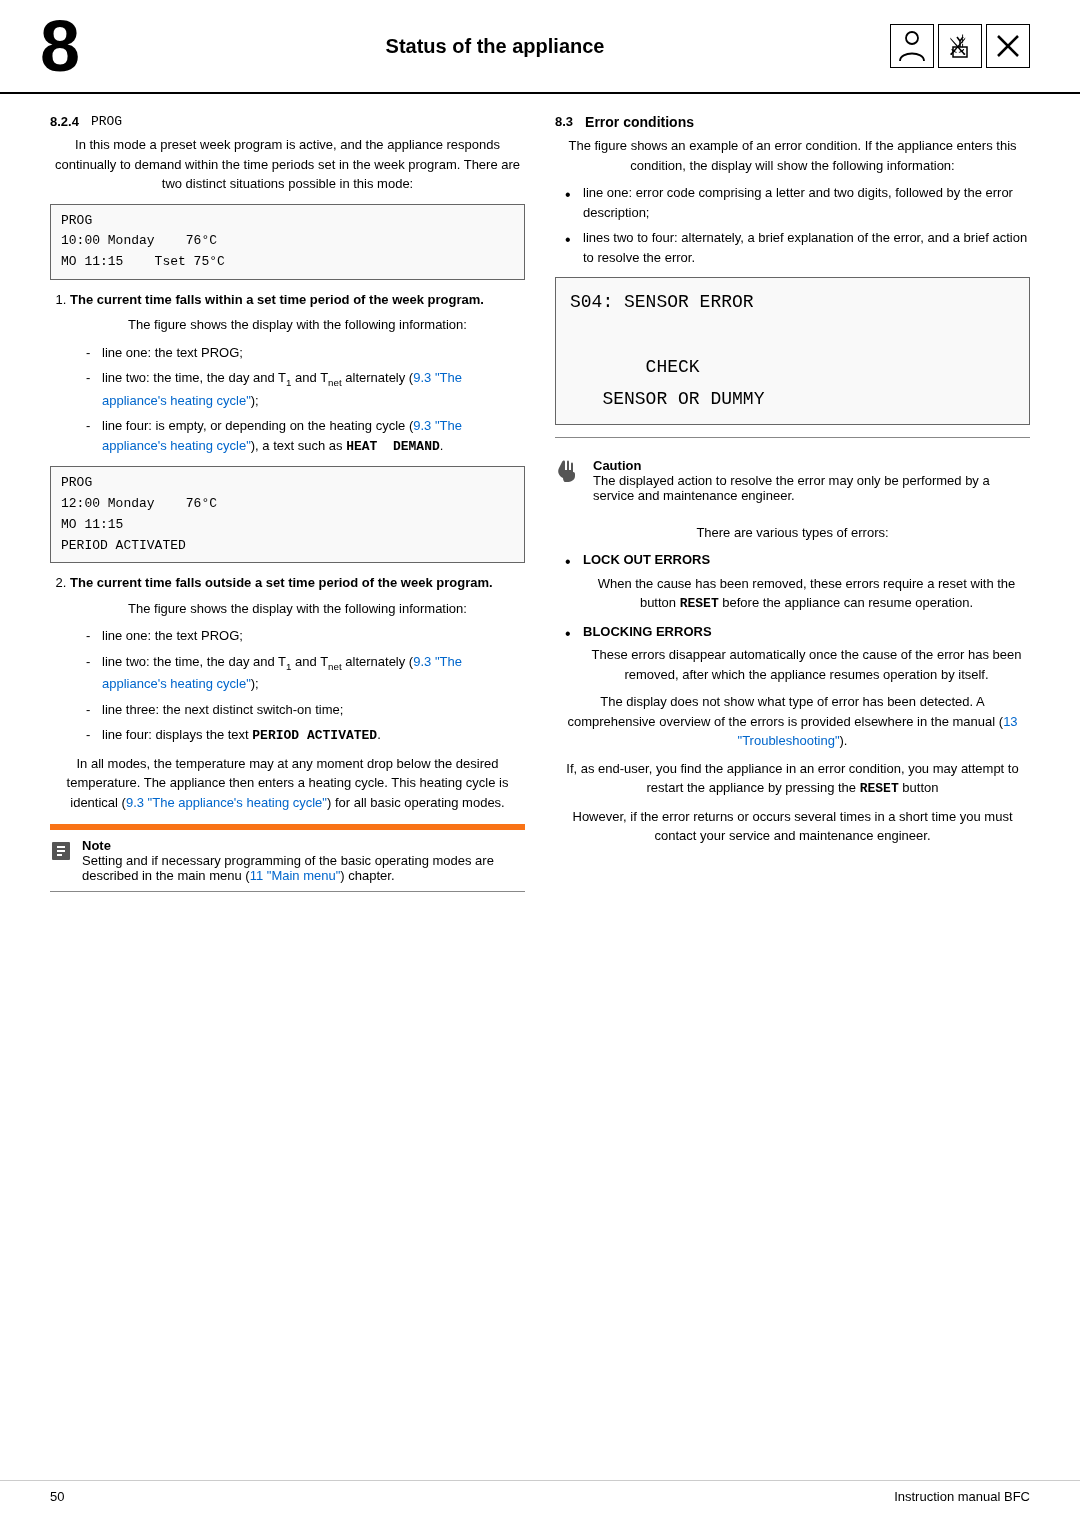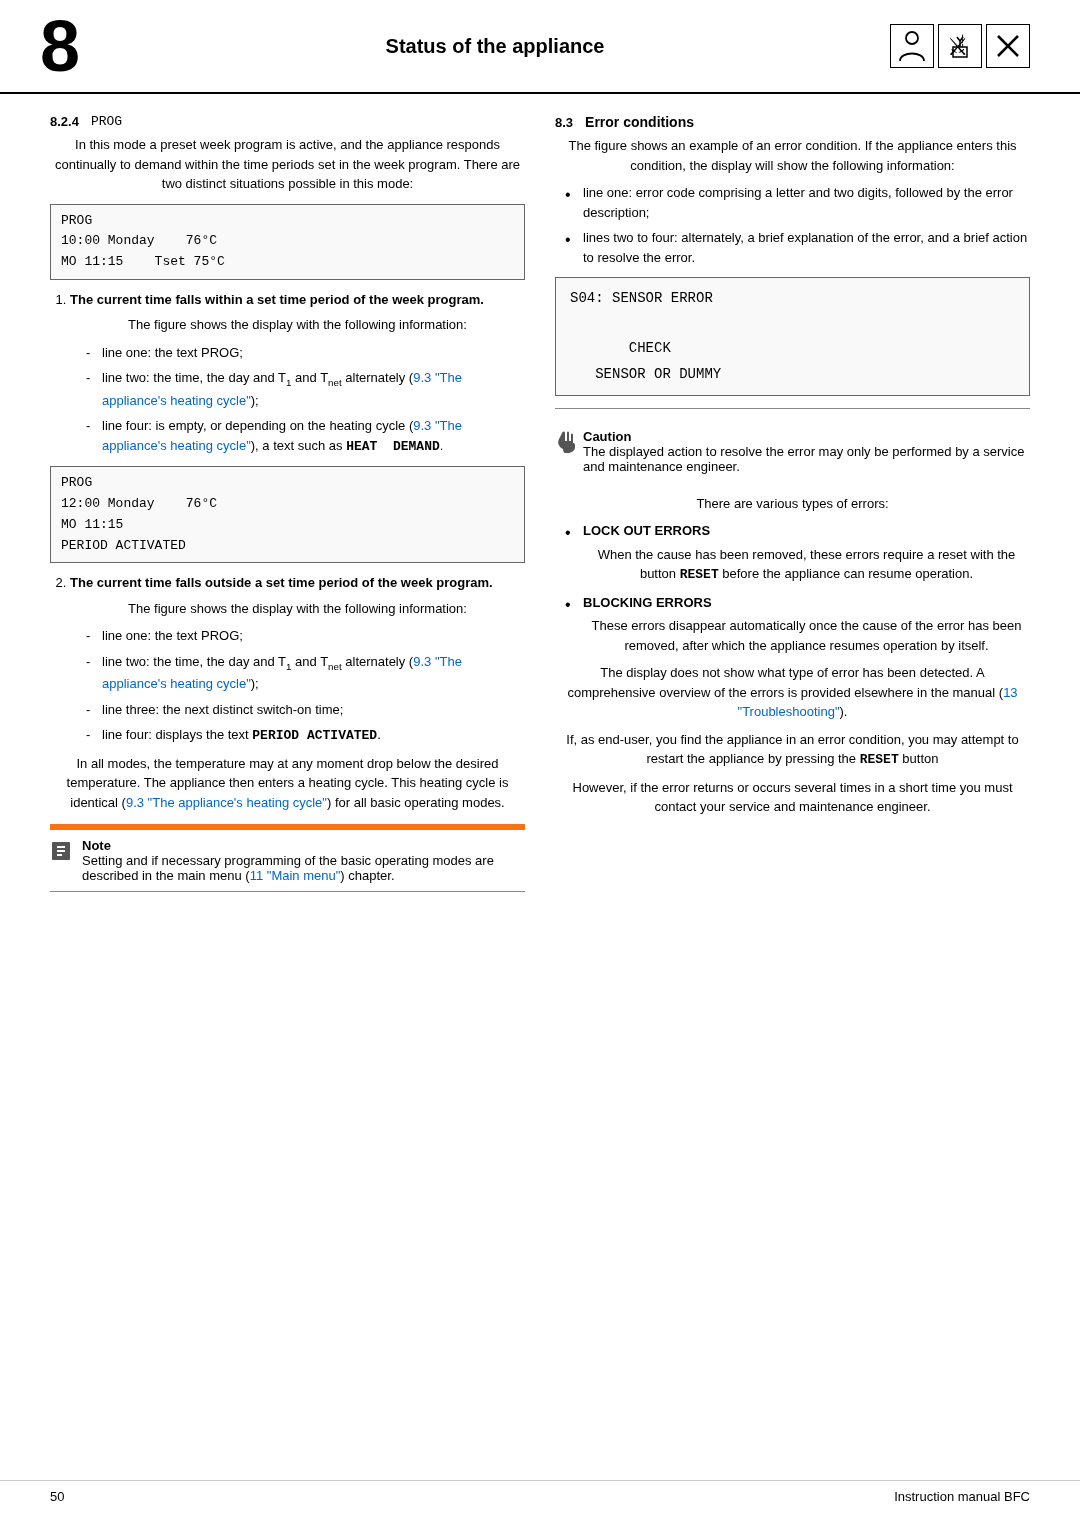--- a/index.html
+++ b/index.html
@@ -75,21 +75,21 @@
     .col-right {
       flex: 1;
       min-width: 0;
     }
 
     .subsection-heading {
       font-size: 13px;
       margin-bottom: 6px;
       display: flex;
       gap: 12px;
-      align-items: flex-end;
+      align-items: flex-start;
     }
 
     .subsection-num {
       font-weight: bold;
     }
 
     .subsection-title {
       font-family: 'Courier New', monospace;
       font-size: 13px;
     }
@@ -195,38 +195,38 @@
     .note-content strong {
       font-weight: bold;
     }
 
     
     .caution-box {
       border: none;
       padding: 8px 0;
       margin: 12px 0;
       display: flex;
-      gap: 4px;
+      gap: 14px;
       align-items: flex-start;
     }
 
     .caution-icon {
       font-size: 20px;
       flex-shrink: 0;
       margin-top: 0;
     }
 
     .caution-content strong {
       font-weight: bold;
     }
 
     
     .error-display {
       font-family: 'Courier New', monospace;
-      font-size: 14px;
+      font-size: 18px;
       border: 1.5px solid #666;
       padding: 8px 14px;
       margin: 10px 0;
       background: #f9f9f9;
       line-height: 1.8;
     }
 
     .bold-code {
       font-weight: bold;
       font-family: 'Courier New', monospace;

